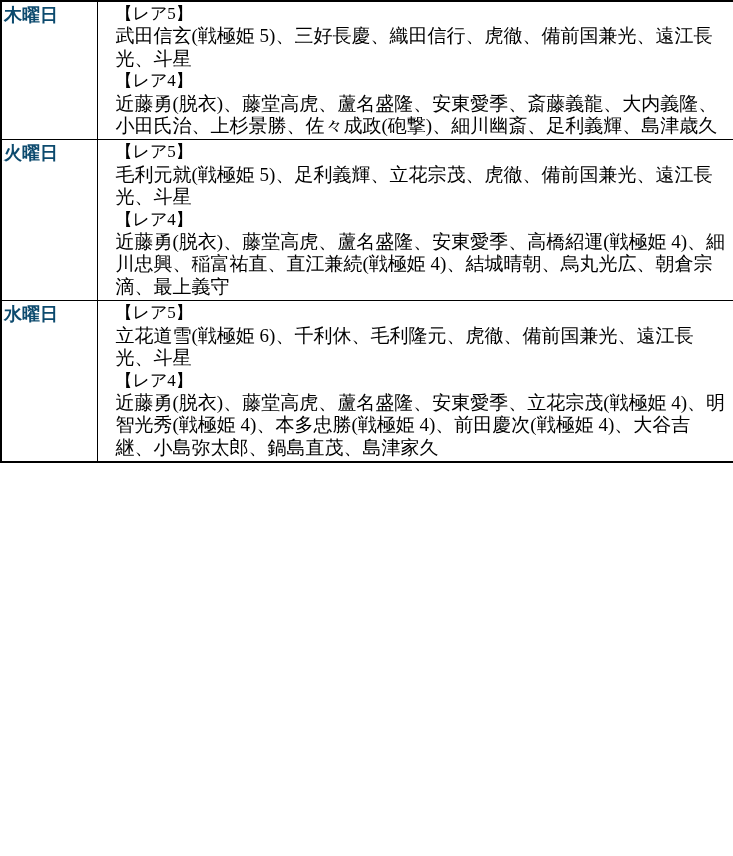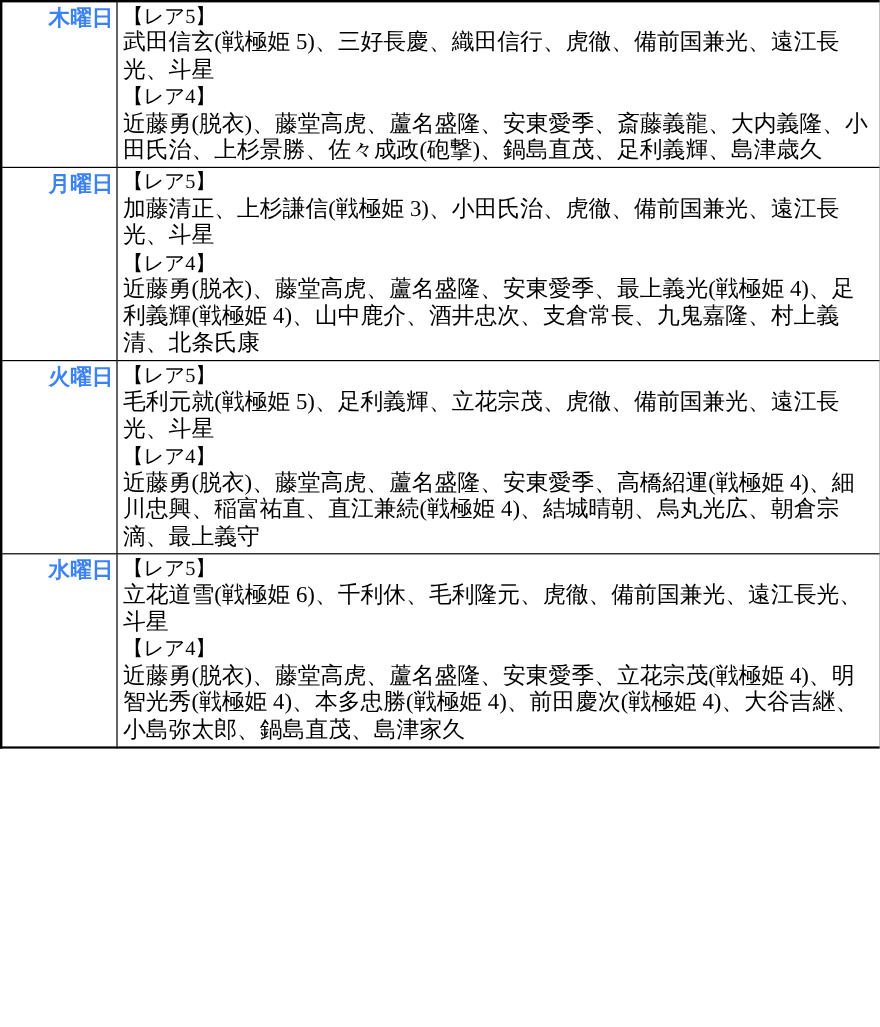--- a/index.html
+++ b/index.html
@@ -15,33 +15,33 @@
     border-collapse: collapse;
     table-layout: fixed;
     border: 2px solid #000000;
     background: #ffffff;
   }
   table.schedule col.day-col   { width: 96px; }
   table.schedule col.list-col  { width: 637px; }
   table.schedule th.day-cell {
     border: 1px solid #000000;
     vertical-align: top;
-    text-align: right;
+    text-align: left;
     padding: 2px 2px 0 2px;
     font-family: "Liberation Sans", "DejaVu Sans", sans-serif;
     font-weight: bold;
     font-size: 18px;
     line-height: 22px;
-    color: #3b82f6;
+    color: #0c4a6e;
     white-space: nowrap;
   }
   table.schedule td.lists-cell {
     border: 1px solid #000000;
     vertical-align: top;
-    padding: 1px 6px 2px 5px;
+    padding: 1px 6px 2px 18px;
     font-family: "Liberation Serif", "DejaVu Serif", serif;
     font-size: 17px;
     line-height: 22.4px;
     color: #000000;
     word-break: break-all;
     overflow-wrap: anywhere;
   }
   .rarity-label {
     font-family: "Liberation Serif", "DejaVu Serif", serif;
     font-size: 17px;
@@ -61,30 +61,21 @@
     <col class="list-col">
   </colgroup>
   <tbody>
 
   <tr>
         <th class="day-cell">木曜日</th>
         <td class="lists-cell">
           <div class="rarity-label">【レア5】</div>
           <div class="names-line">武田信玄(戦極姫 5)、三好長慶、織田信行、虎徹、備前国兼光、遠江長光、斗星</div>
           <div class="rarity-label">【レア4】</div>
-          <div class="names-line">近藤勇(脱衣)、藤堂高虎、蘆名盛隆、安東愛季、斎藤義龍、大内義隆、小田氏治、上杉景勝、佐々成政(砲撃)、鍋島直茂、足利義輝、島津歳久</div>
-        </td>
-      </tr>
-      <tr>
-        <th class="day-cell">月曜日</th>
-        <td class="lists-cell">
-          <div class="rarity-label">【レア5】</div>
-          <div class="names-line">加藤清正、上杉謙信(戦極姫 3)、小田氏治、虎徹、備前国兼光、遠江長光、斗星</div>
-          <div class="rarity-label">【レア4】</div>
-          <div class="names-line">近藤勇(脱衣)、藤堂高虎、蘆名盛隆、安東愛季、最上義光(戦極姫 4)、足利義輝(戦極姫 4)、山中鹿介、酒井忠次、支倉常長、九鬼嘉隆、村上義清、北条氏康</div>
+          <div class="names-line">近藤勇(脱衣)、藤堂高虎、蘆名盛隆、安東愛季、斎藤義龍、大内義隆、小田氏治、上杉景勝、佐々成政(砲撃)、細川幽斎、足利義輝、島津歳久</div>
         </td>
       </tr>
       <tr>
         <th class="day-cell">火曜日</th>
         <td class="lists-cell">
           <div class="rarity-label">【レア5】</div>
           <div class="names-line">毛利元就(戦極姫 5)、足利義輝、立花宗茂、虎徹、備前国兼光、遠江長光、斗星</div>
           <div class="rarity-label">【レア4】</div>
           <div class="names-line">近藤勇(脱衣)、藤堂高虎、蘆名盛隆、安東愛季、高橋紹運(戦極姫 4)、細川忠興、稲富祐直、直江兼続(戦極姫 4)、結城晴朝、烏丸光広、朝倉宗滴、最上義守</div>
         </td>

